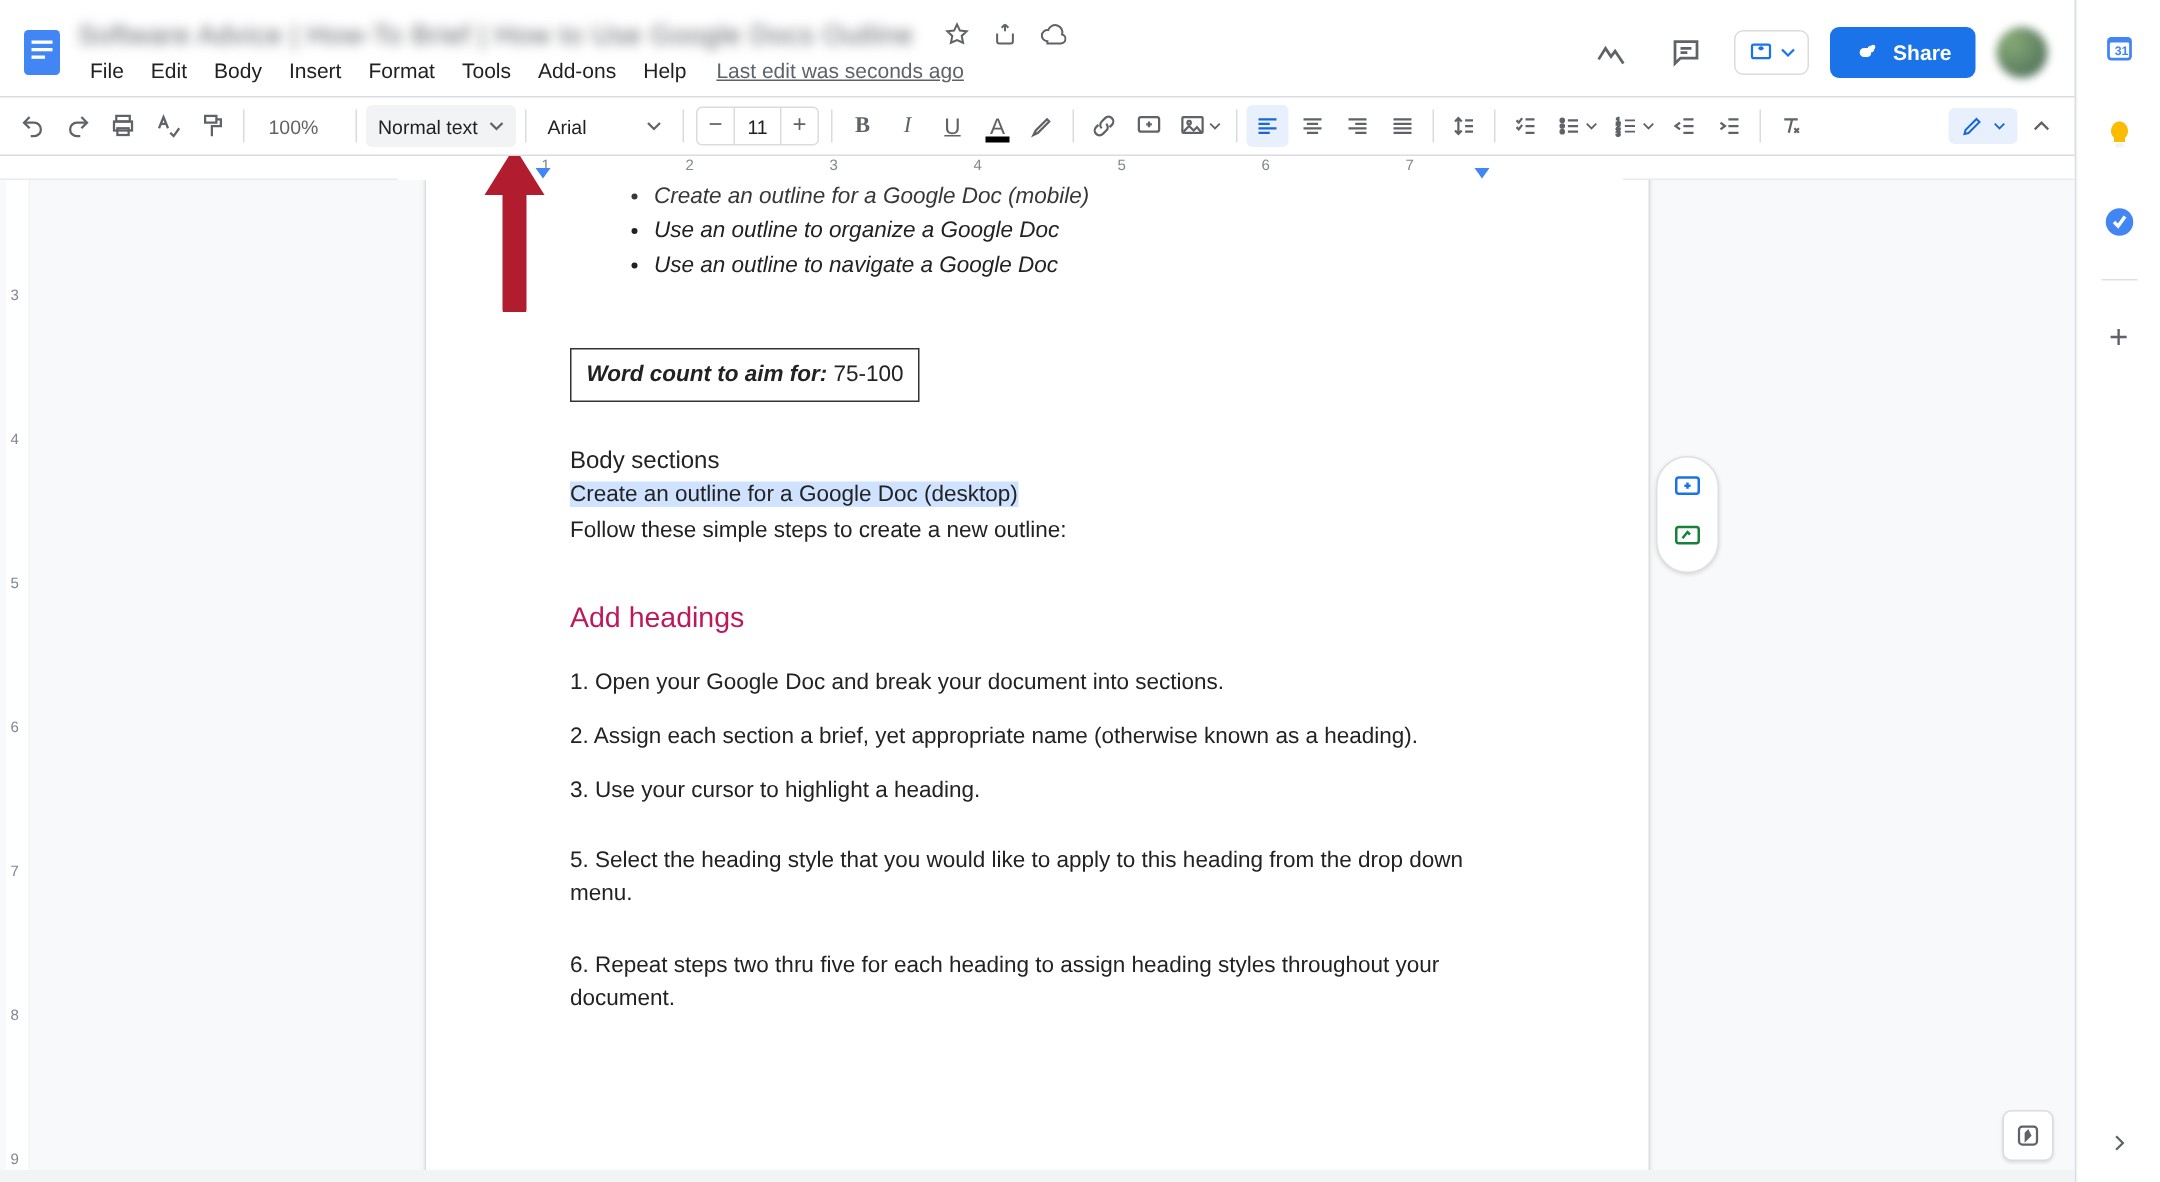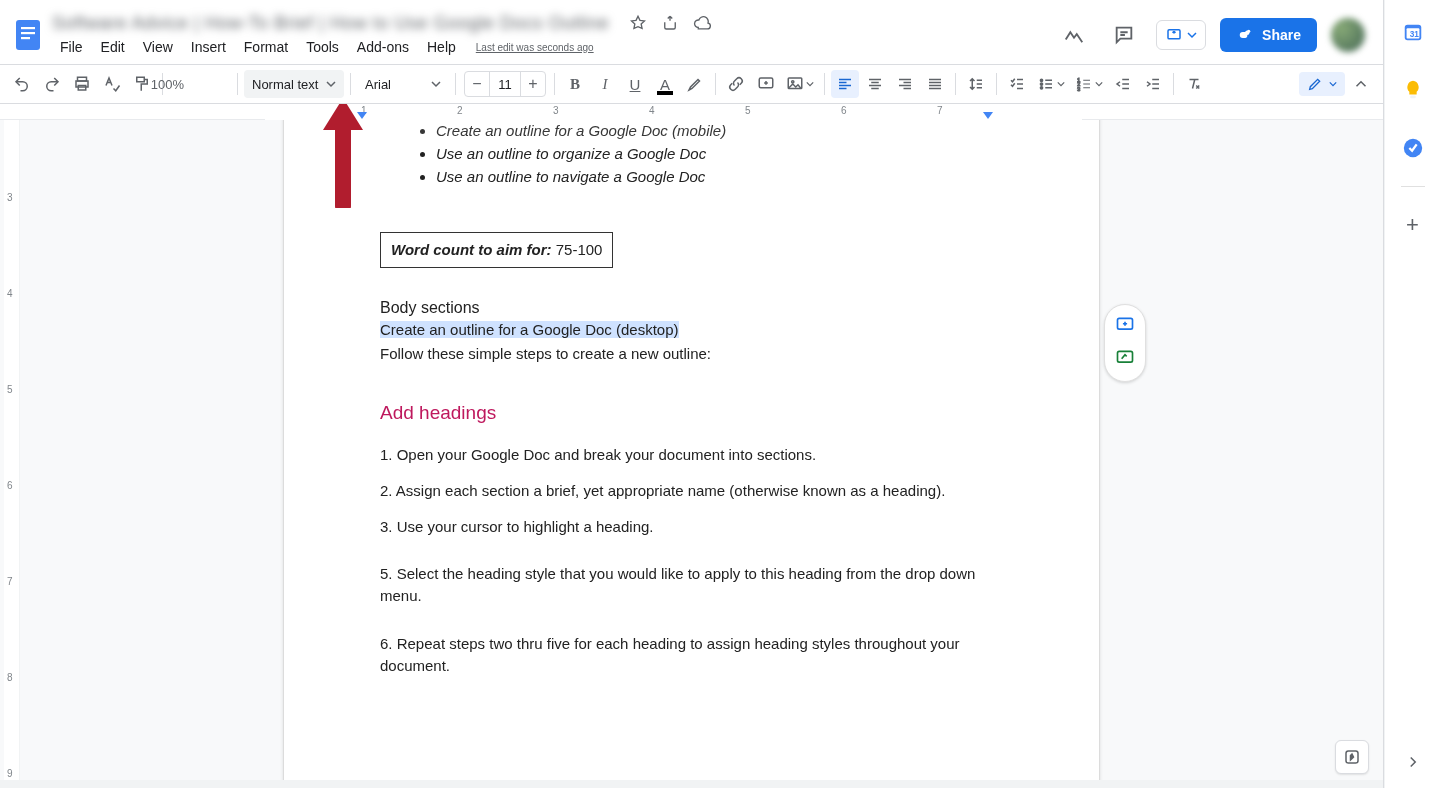--- a/index.html
+++ b/index.html
@@ -14,38 +14,38 @@
   .app-logo svg { width: 36px; height: 36px; }
   .title-col { flex: 1; display:flex; flex-direction:column; gap:2px; padding-left:4px; }
   .doc-title-line { display:flex; align-items:center; gap: 12px; height: 22px; }
   .doc-title { font-size: 18px; color: #5f6368; filter: blur(4px); letter-spacing: .5px; }
   .title-icons { display:flex; gap:14px; color:#5f6368; margin-left: 8px; }
   .title-icons span { display:inline-flex; }
   .title-icons svg { width:18px; height:18px; }
 
   .menubar { display:flex; gap: 2px; align-items: center; height: 22px; }
   .menubar .m { padding: 2px 8px; color:#202124; font-size: 14px; border-radius: 4px; }
-  .last-edit { color:#5f6368; text-decoration: underline; font-size: 10px; margin-left: 10px; }
+  .last-edit { color:#5f6368; text-decoration: underline; font-size: 14px; margin-left: 10px; }
 
   .title-actions { display:flex; align-items:center; gap: 14px; padding-right: 6px; }
   .icon-btn { width:36px; height:36px; display:flex; align-items:center; justify-content:center; border-radius: 50%; color:#5f6368; }
   .icon-btn svg { width:22px; height:22px; }
   .present-btn { display:flex; align-items:center; gap:4px; border:1px solid #dadce0; border-radius: 6px; padding: 5px 8px; color:#1a73e8; }
   .present-btn svg { width:18px; height:18px; }
   .share-btn { background:#1a73e8; color:#fff; border-radius: 6px; padding: 8px 16px; font-weight: 600; font-size: 14px; display:flex; align-items:center; gap:8px; }
   .share-btn svg { width:18px; height:18px; }
   .avatar { width:34px; height:34px; border-radius:50%; background: radial-gradient(circle at 30% 30%, #8a7, #465); filter: blur(3px); }
 
   
   .toolbar { display:flex; align-items:center; height: 40px; border-top:1px solid #dadce0; border-bottom:1px solid #dadce0; padding: 0 8px; gap: 2px; position: relative; }
   .tool-sep { width:1px; height: 22px; background:#dadce0; margin: 0 4px; }
   .tbtn { min-width: 28px; height: 28px; display:flex; align-items:center; justify-content:center; border-radius:4px; color:#5f6368; padding: 0 4px; position: relative; }
   .tbtn.active { background:#e8f0fe; color:#1967d2; }
   .tbtn svg { width:18px; height:18px; }
-  .zoom { width: 62px; display:flex; align-items:center; justify-content: flex-end; font-size:13px; color:#5f6368; padding: 0 6px 0 10px; gap: 41px; }
+  .zoom { width: 62px; display:flex; align-items:center; justify-content: space-between; font-size:13px; color:#5f6368; padding: 0 6px 0 10px; gap: 41px; }
   .zoom svg { width:10px; height:10px; }
   .styles-combo { width: 100px; display:flex; align-items:center; justify-content: space-between; padding: 0 8px; background:#f1f3f4; border-radius:4px; height: 28px; font-size: 13px; color:#202124; }
   .styles-combo .carrot { width:10px; height:10px; }
   .font-combo { width: 92px; display:flex; align-items:center; justify-content: space-between; padding: 0 8px; height: 28px; font-size: 13px; color:#202124; }
   .font-combo .carrot { width:10px; height:10px; }
   .size-stepper { display:flex; align-items:center; border:1px solid #dadce0; border-radius:4px; height:26px; overflow:hidden; margin: 0 2px; }
   .size-stepper .step { width:24px; display:flex; align-items:center; justify-content:center; color:#5f6368; font-size:16px; }
   .size-stepper .val { width:32px; text-align:center; font-size:13px; border-left:1px solid #dadce0; border-right:1px solid #dadce0; height:100%; display:flex; align-items:center; justify-content:center; }
   .text-color-box { width:16px; height:4px; background:#000; position:absolute; bottom:3px; left:6px; }
   .editing-pill { display:flex; align-items:center; gap:6px; background:#e8f0fe; border-radius: 4px; padding: 4px 8px; color:#1967d2; }
@@ -137,21 +137,21 @@
           <span>
               <svg viewBox="0 0 24 24" fill="none" stroke="#5f6368" stroke-width="1.8">
                 <path d="M7 18a5 5 0 1 1 .8-9.95A6 6 0 0 1 20 12a4 4 0 0 1-1 7.9H7z"></path>
               </svg>
             </span>
         </div>
       </div>
       <div class="menubar">
         <span class="m">File</span>
         <span class="m">Edit</span>
-        <span class="m">View</span>
+        <span class="m">Body</span>
         <span class="m">Insert</span>
         <span class="m">Format</span>
         <span class="m">Tools</span>
         <span class="m">Add-ons</span>
         <span class="m">Help</span>
         <span class="last-edit">Last edit was seconds ago</span>
       </div>
     </div>
     <div class="title-actions">
       <div class="icon-btn">

